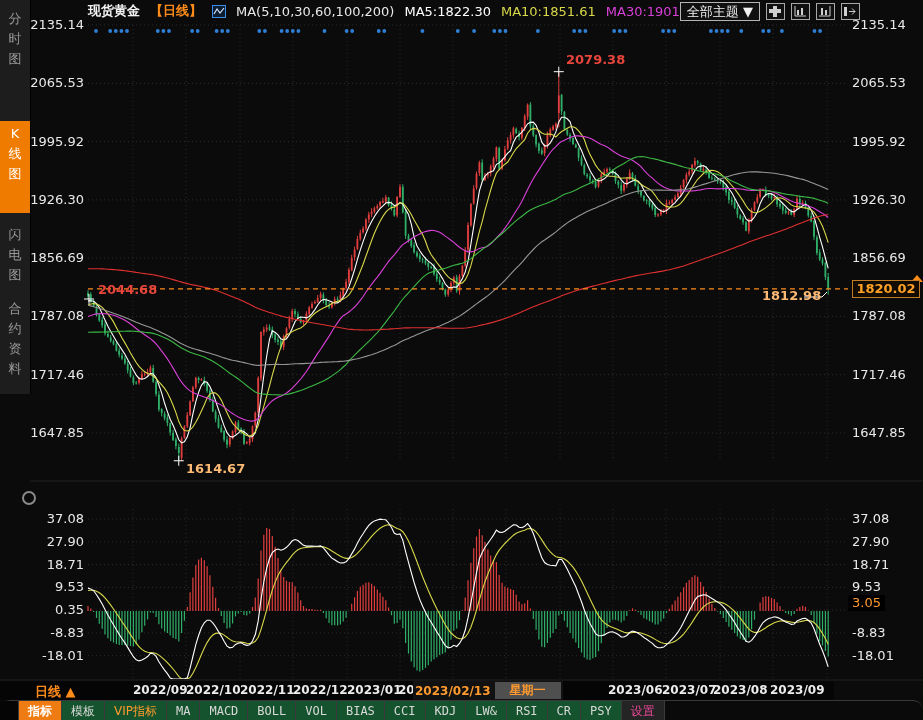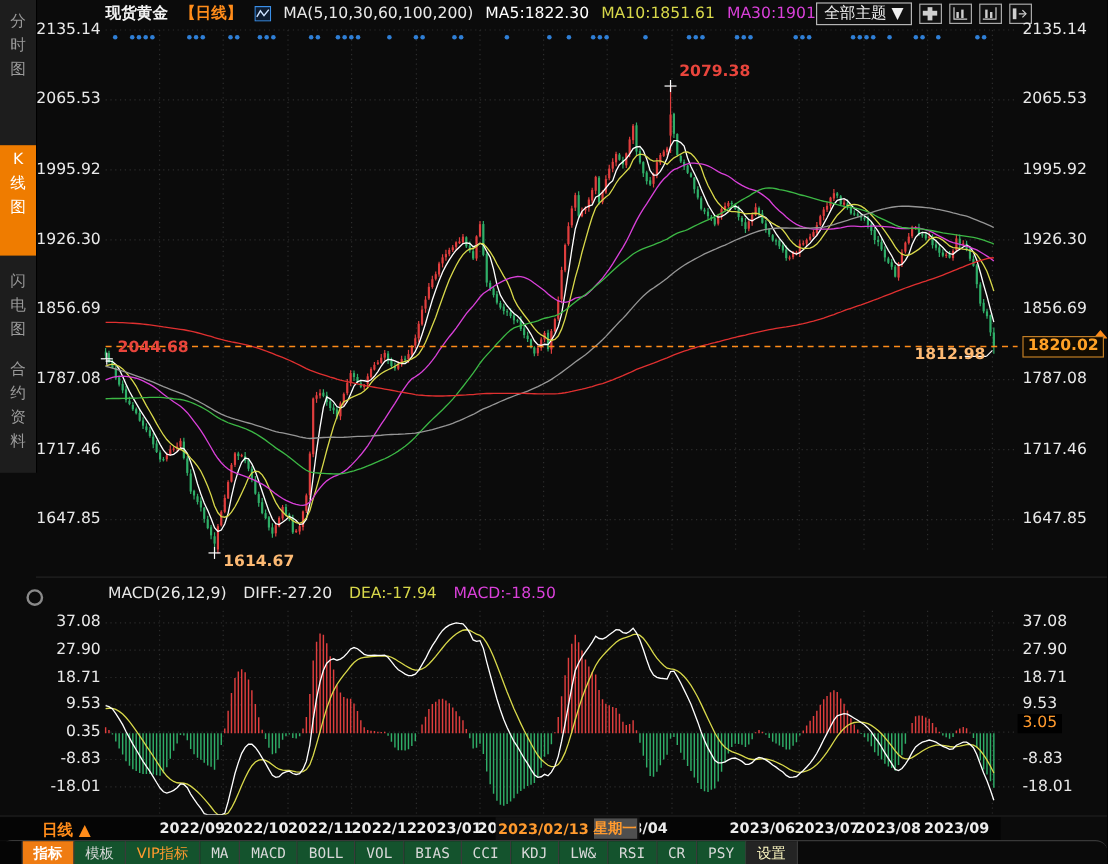--- a/index.html
+++ b/index.html
@@ -35,30 +35,30 @@
   
   #macd-legend{position:absolute;left:90px;top:487px;display:flex;gap:14px;font-size:13px;color:#e8e8e8;white-space:nowrap;}
   .m-dea{color:#d8d84a;} .m-macd{color:#d940d9;}
   #macd-gear{position:absolute;left:22px;top:491px;width:10px;height:10px;border:2px solid #8a8a8a;border-radius:50%;cursor:pointer;}
   
   #date-row{position:absolute;left:0;top:681px;width:834px;height:19px;background:#050505;}
   .dlab{position:absolute;top:2px;font-size:12px;font-weight:bold;color:#ececec;white-space:nowrap;}
   #period-label{position:absolute;left:35px;top:2px;color:#ff8c1a;font-size:13px;font-weight:bold;cursor:pointer;}
   #crosshair-tip{position:absolute;left:413px;top:0px;height:19px;background:#111;display:flex;align-items:center;
       font-size:12px;font-weight:bold;color:#ff9a2e;padding:0 2px;gap:4px;white-space:nowrap;}
-  #crosshair-tip .wk{background:#4f4f4f;padding:0 0;}
+  #crosshair-tip .wk{background:#4f4f4f;padding:0 15px;}
   
   #toolbar{position:absolute;left:0;top:700px;width:923px;height:20px;background:#0a0a0a;
            border-top:1px solid #383838;display:flex;align-items:stretch;border-radius:10px;}
   .tb-item{border-right:1px solid #3a3a3a;background:#14532d;color:#d8d8d8;font-size:12px;
            display:flex;align-items:center;padding:0 9px;cursor:pointer;white-space:nowrap;}
   .tb-item.mono{font-family:"DejaVu Sans Mono","Liberation Mono",monospace;}
   .tb-item.selected{background:#ef7c12;color:#fff;font-weight:bold;}
   .tb-item.accent{color:#ff9a2e;}
-  .tb-item.muted{background:#242424;color:#fef9c3;}
+  .tb-item.muted{background:#242424;color:#ec4899;}
   .tb-lead{width:18px;background:#050505;border-right:1px solid #3a3a3a;}
 </style>
 </head>
 <body>
 
 <div id="app">
 
   <svg id="chart-svg" width="923" height="720">
       <defs>
         <clipPath id="cpP">
@@ -1084,26 +1084,20 @@
       <div class="pr" style="top:648px;">-18.01</div>
     </div>
 
   <div class="ann red" style="left:98px;top:282px;">2044.68</div>
   <div class="ann red" style="left:566px;top:52px;">2079.38</div>
   <div class="ann green" style="left:186px;top:461px;">1614.67</div>
   <div class="ann green" style="left:762px;top:288px;">1812.98</div>
   <div id="last-price-box">1820.02</div>
 
   <div id="macd-gear"></div>
-  <div id="macd-legend">
-    <span>MACD(26,12,9)</span>
-    <span>DIFF:-27.20</span>
-    <span class="m-dea">DEA:-17.94</span>
-    <span class="m-macd">MACD:-18.50</span>
-  </div>
 
   <div id="date-row">
     <span id="period-label"><span>日线</span> <span>▲</span></span>
     <div id="date-labels">
         <div class="dlab" style="left:133px;">2022/09</div>
         <div class="dlab" style="left:186px;">2022/10</div>
         <div class="dlab" style="left:240px;">2022/11</div>
         <div class="dlab" style="left:293px;">2022/12</div>
         <div class="dlab" style="left:347px;">2023/01</div>
         <div class="dlab" style="left:398px;">20</div>

